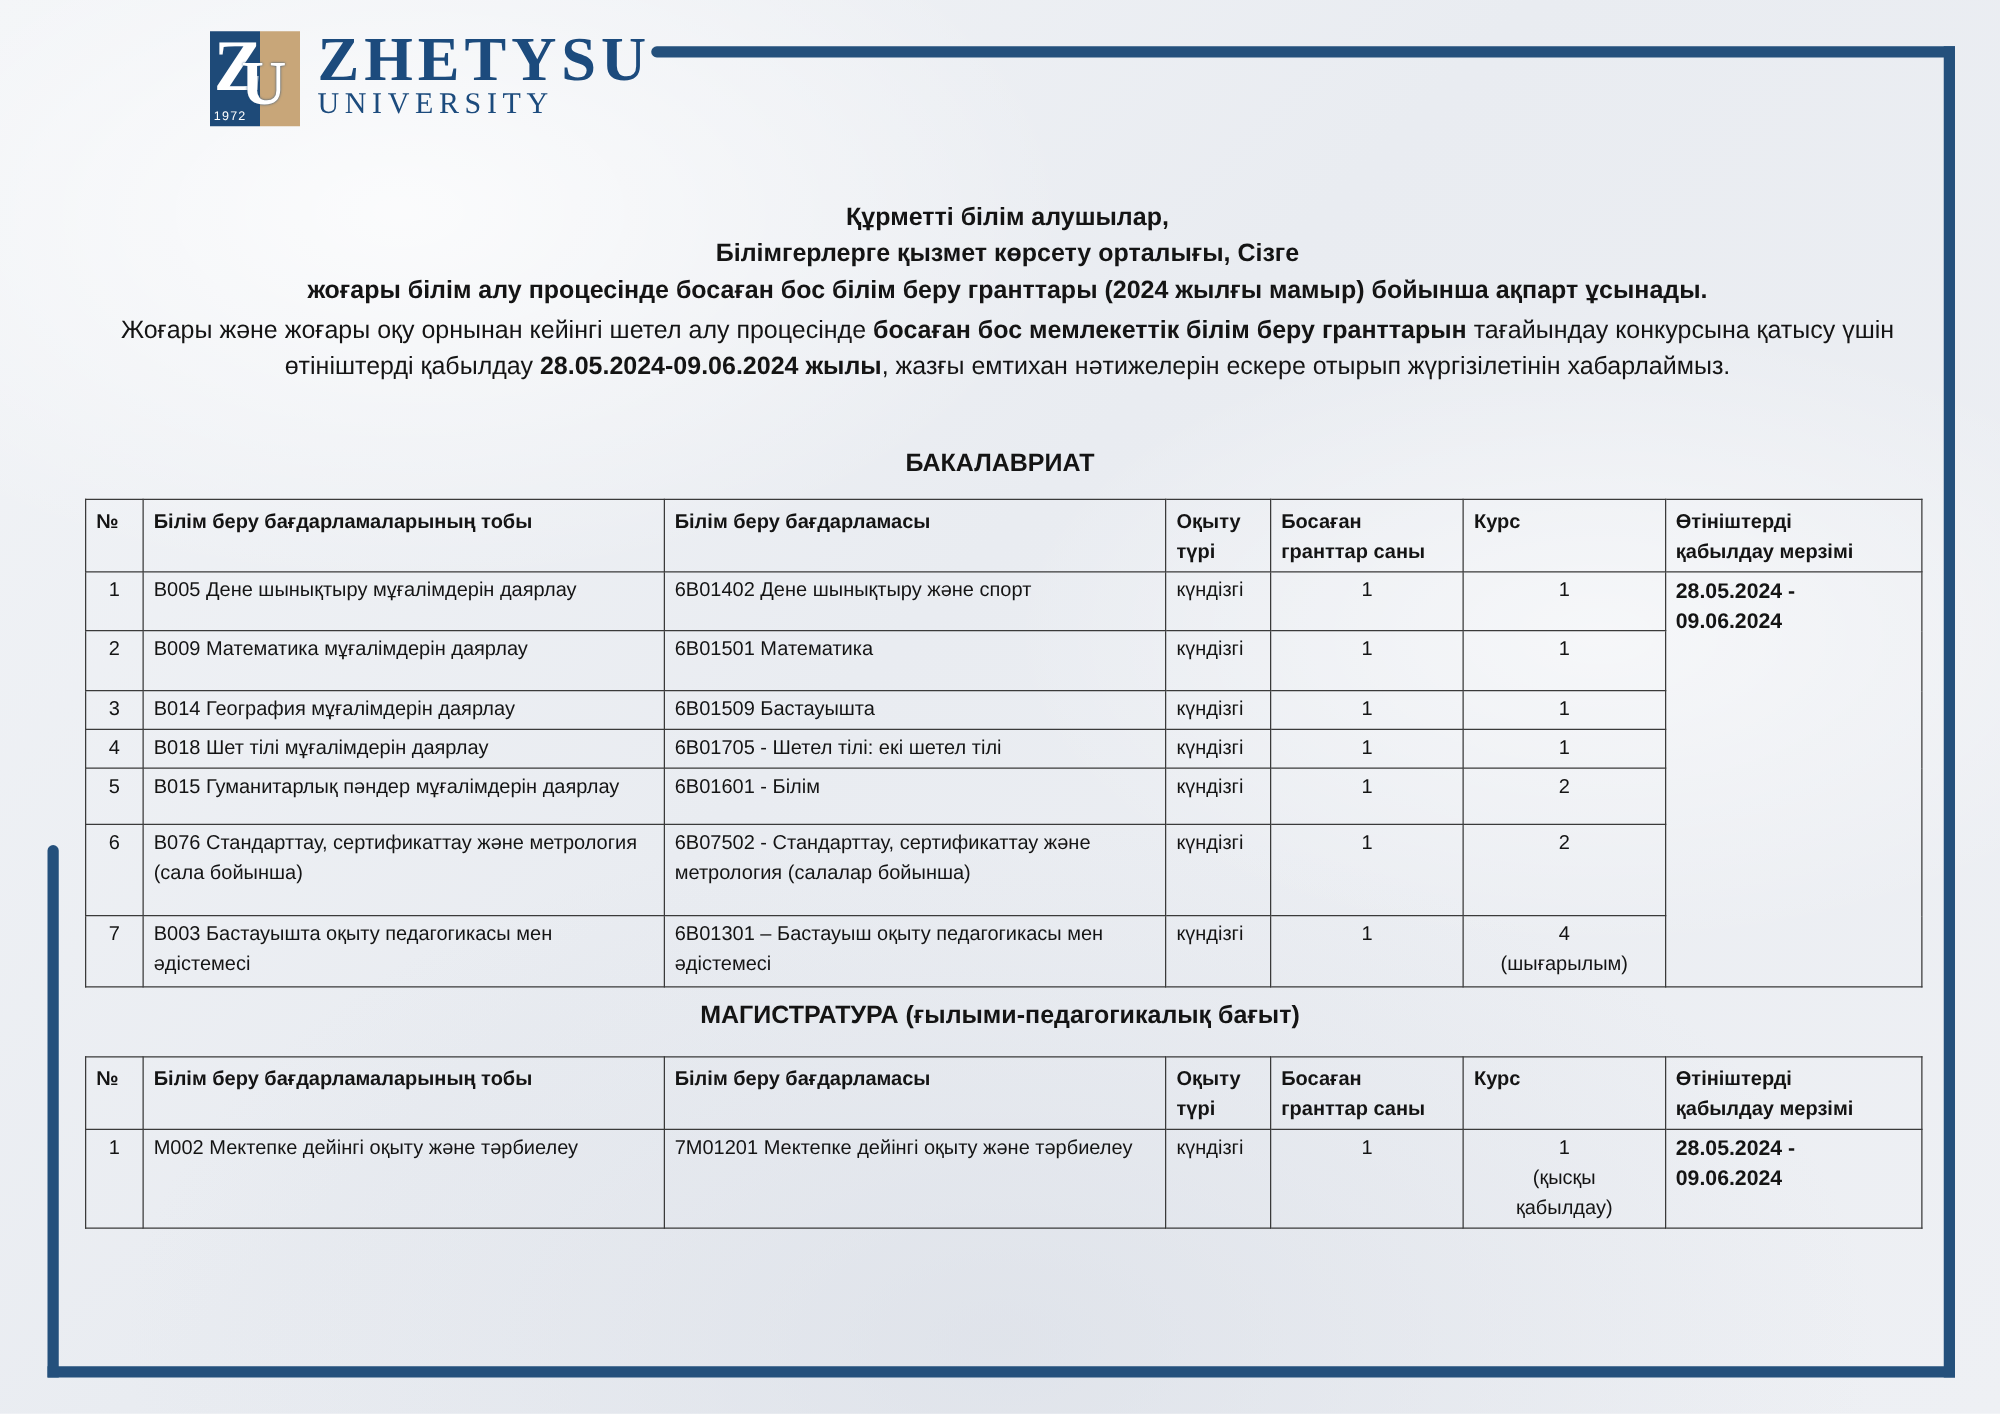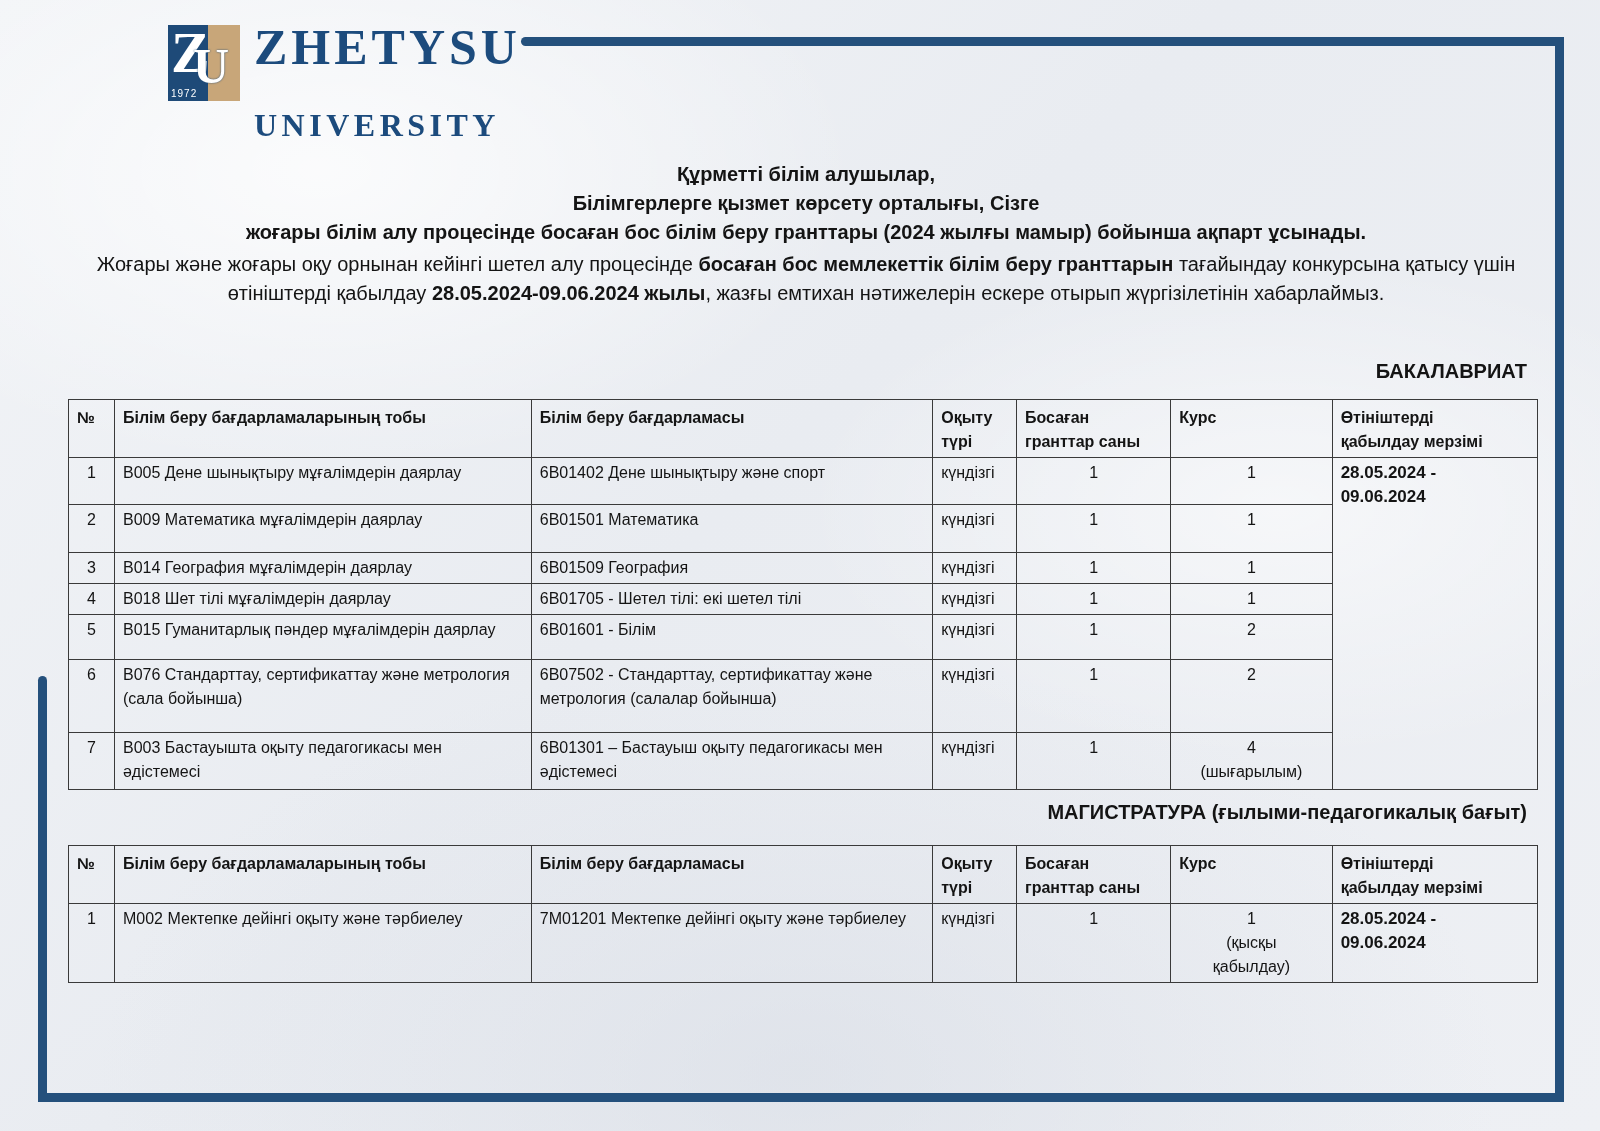--- a/index.html
+++ b/index.html
@@ -27,30 +27,30 @@
   .sq-blue { position:absolute; left:0;  top:0; width:40px; height:76px; background:#1e4a78; }
   .sq-tan  { position:absolute; left:40px; top:0; width:32px; height:76px; background:#c8a679; }
   .logo-z { position:absolute; left:3px; top:-6px; z-index:2; color:#fff;
             font-family:"Liberation Serif", serif; font-size:58px; font-weight:bold; }
   .logo-u { position:absolute; left:25px; top:12px; z-index:3; color:#fff;
             font-family:"Liberation Serif", serif; font-size:50px; font-weight:bold;
             text-shadow:0 0 2px #1e4a78; }
   .logo-year { position:absolute; left:3px; bottom:2px; z-index:4; color:#fff; font-size:10px; letter-spacing:1px; }
   .logo-text { margin-left:14px; padding-top:2px; color:#1c4b7d; font-family:"Liberation Serif", serif; }
   .logo-name1 { font-size:50px; line-height:40px; letter-spacing:4px; font-weight:bold; }
-  .logo-name2 { font-size:32px; line-height:33px; letter-spacing:4.5px; font-weight:bold;margin-top:42px; }
+  .logo-name2 { font-size:24px; line-height:33px; letter-spacing:4.5px; font-weight:normal; }
 
   
   .intro { position:absolute; left:69px; top:160px; width:1474px; text-align:center;
            font-size:20px; line-height:29px; }
   .intro .b { font-weight:bold; }
   .intro p { margin-top:3px; }
 
   
-  .section-title { position:absolute; left:53px; width:1474px; text-align:right;
+  .section-title { position:absolute; left:63px; width:1474px; text-align:center;
                    font-size:20px; font-weight:bold; }
   .title-bachelor { top:360px; }
   .title-master  { top:801px; }
 
   
   table.grants { position:absolute; left:68px; border-collapse:collapse; table-layout:fixed;
                  width:1470px; background:transparent; font-size:16px; }
   .t-bachelor { top:399px; }
   .t-master   { top:845px; }
   table.grants th, table.grants td { border:1.5px solid #3a3a3a; vertical-align:top;
@@ -134,21 +134,21 @@
       <td class="num">2</td>
       <td>B009 Математика мұғалімдерін даярлау</td>
       <td>6B01501 Математика</td>
       <td>күндізгі</td>
       <td class="grants-n">1</td>
       <td class="course">1</td>
     </tr>
     <tr class="rh3">
       <td class="num">3</td>
       <td>B014 География мұғалімдерін даярлау</td>
-      <td>6B01509 География</td>
+      <td>6B01509 Бастауышта</td>
       <td>күндізгі</td>
       <td class="grants-n">1</td>
       <td class="course">1</td>
     </tr>
     <tr class="rh4">
       <td class="num">4</td>
       <td>B018 Шет тілі мұғалімдерін даярлау</td>
       <td>6B01705 - Шетел тілі: екі шетел тілі</td>
       <td>күндізгі</td>
       <td class="grants-n">1</td>

